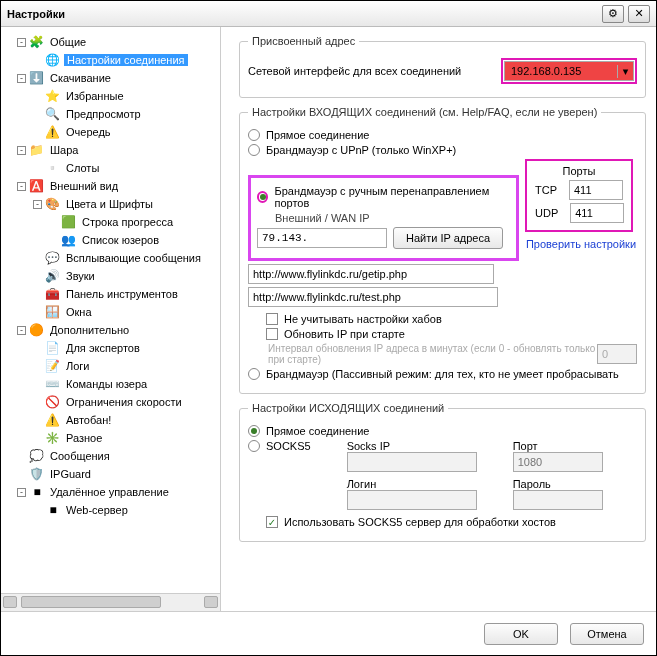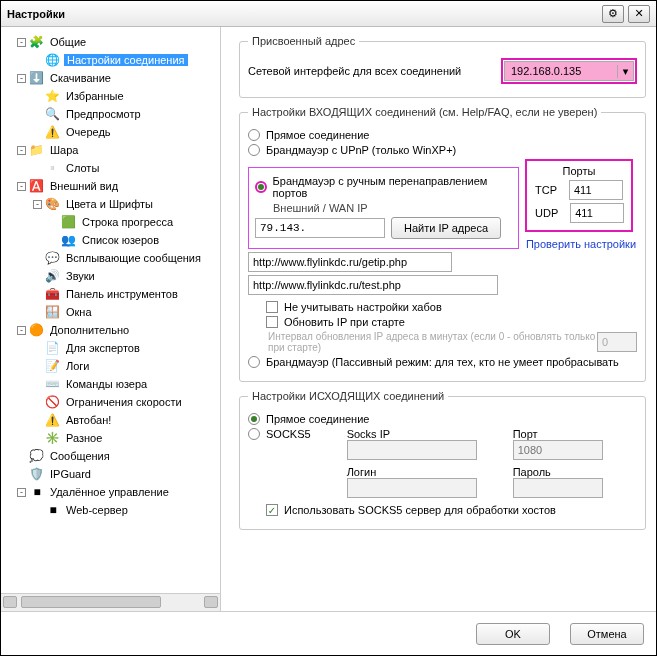--- a/index.html
+++ b/index.html
@@ -29,27 +29,27 @@
 .radio{width:12px;height:12px;border:1px solid #888;border-radius:50%;margin-right:6px;display:inline-flex;align-items:center;justify-content:center;background:#fff}
 .radio.checked::after{content:"";width:6px;height:6px;background:#3a7f2a;border-radius:50%}
 .chk{width:12px;height:12px;border:1px solid #888;margin-right:6px;display:inline-flex;align-items:center;justify-content:center;background:#fff;font-size:10px;color:#2a7f2a}
 .inp{border:1px solid #aaa;height:20px;padding:1px 4px;background:#fff}
 .inp.dis{background:#f2f2f2;color:#aaa}
 .btn{border:1px solid #999;background:linear-gradient(#fdfdfd,#e8e8e8);height:22px;padding:0 12px;border-radius:3px;cursor:pointer;display:inline-flex;align-items:center;justify-content:center}
 .ports{border:2px solid #e018b6;padding:4px 8px;width:108px}
 .ports .prow{display:flex;align-items:center;margin:3px 0;gap:12px}
 .link{color:#1a3fd4;text-align:center;cursor:pointer}
 .note{color:#aaa;font-size:10px;margin-left:20px}
-.footer{height:44px;border-top:1px solid #ccc;display:flex;align-items:center;justify-content:flex-end;padding:0 12px;gap:20px;background:#fff}
-.dd{border:1px solid #aaa;height:20px;display:flex;align-items:center;background:#f9a8d4}
+.footer{height:44px;border-top:1px solid #ccc;display:flex;align-items:center;justify-content:flex-end;padding:0 12px;gap:12px;background:#fff}
+.dd{border:1px solid #aaa;height:20px;display:flex;align-items:center;background:#ef4444}
 .dd .v{flex:1;padding:0 6px}
 .dd .ar{width:16px;border-left:1px solid #aaa;text-align:center}
 .combo-hl{border:2px solid #e018b6;padding:1px}
 .sec-incoming{position:relative}
-.wanblock{border:1px solid #d946ef;padding:4px 6px 6px 6px;margin-top:8px}
+.wanblock{border:3px solid #d946ef;padding:4px 6px 6px 6px;margin-top:16px}
 .lbl-sm{color:#444}
 </style>
 </head>
 <body>
 
 <div class="window">
   <div class="titlebar">
     <span class="title">Настройки</span>
     <div class="tb-btn">⚙</div>
     <div class="tb-btn">✕</div>
@@ -264,21 +264,21 @@
                 </div>
               <div class="row" style="margin-left:18px">
                   <span class="lbl-sm">Внешний / WAN IP</span>
                 </div>
               <div class="row" style="gap:6px">
                 <input class="inp" style="width: 130px; font-family: Liberation Mono, monospace;" value="79.143.">
                 <button class="btn">Найти IP адреса</button>
               </div>
             </div>
             <div class="row">
-                <input class="inp" style="width: 204px;" value="http://www.flylinkdc.ru/getip.php">
+                <input class="inp" style="width: 246px;" value="http://www.flylinkdc.ru/getip.php">
               </div>
             <div class="row">
                 <input class="inp" style="width: 250px;" value="http://www.flylinkdc.ru/test.php">
               </div>
           </div>
           <div style="width:112px">
             <div class="ports">
               <div style="text-align:center;margin-bottom:2px">Порты</div>
               <div class="prow">
                   <span>TCP</span>

